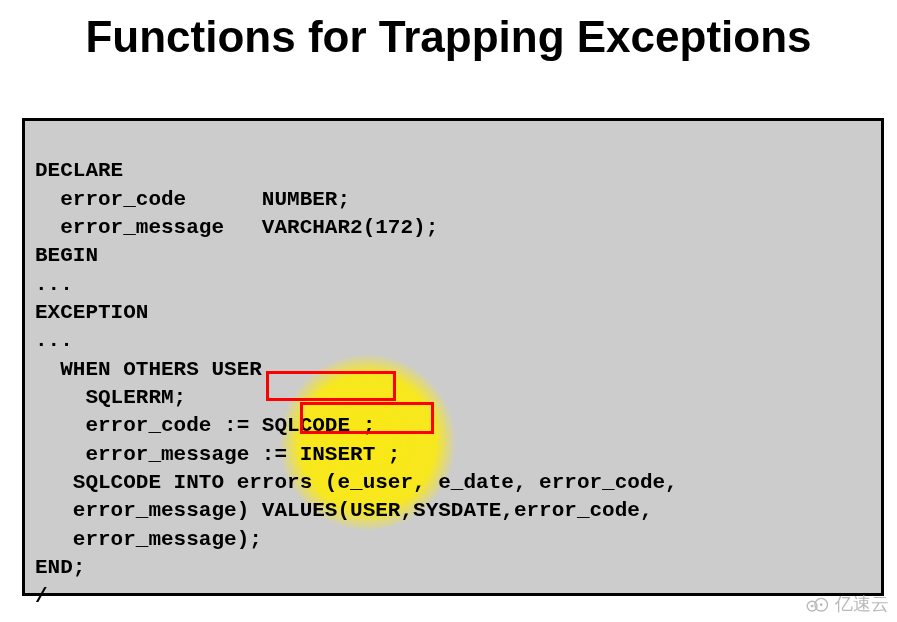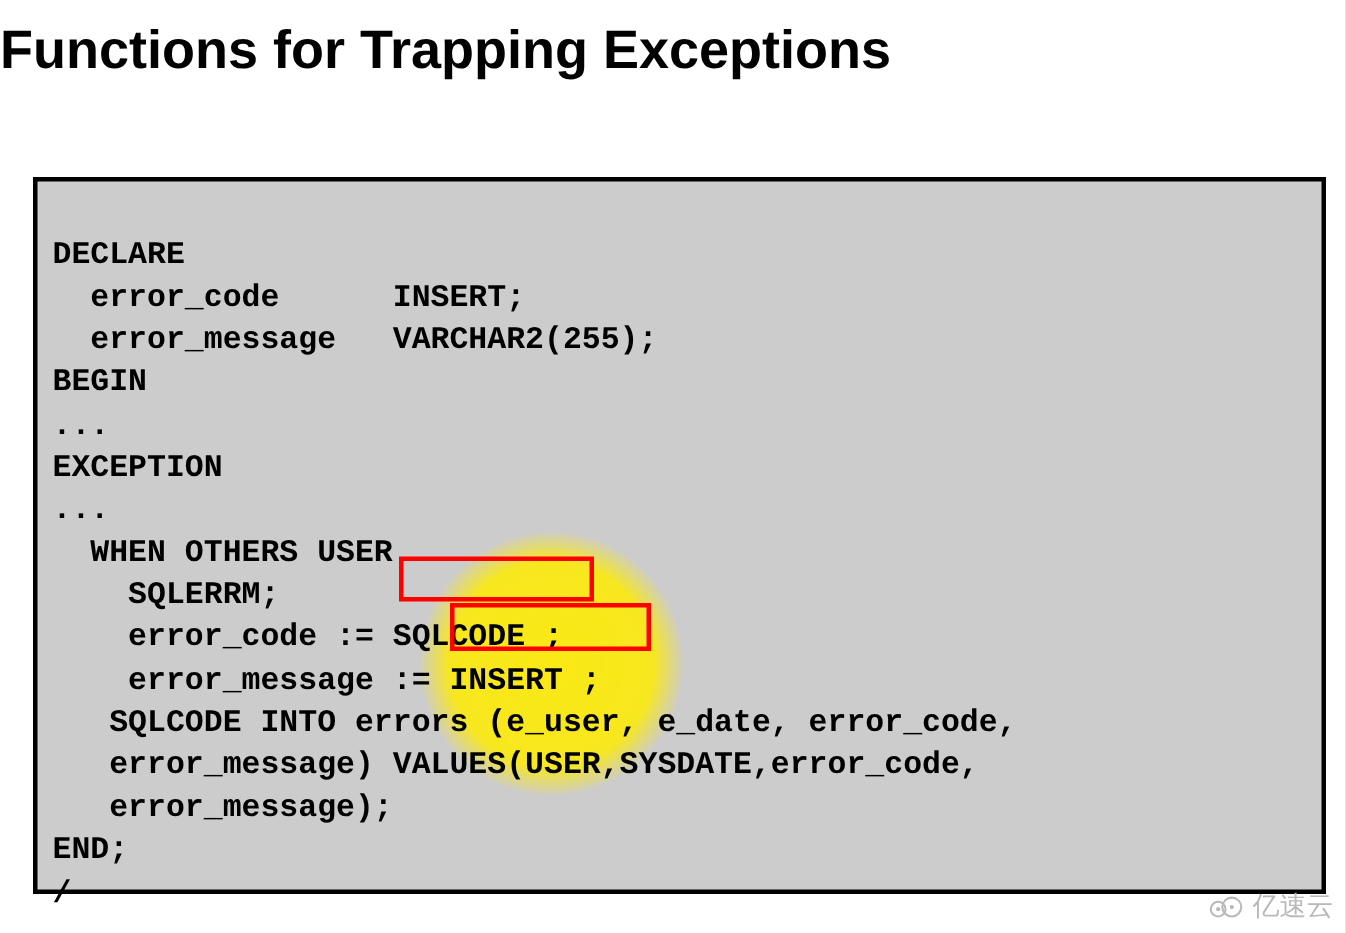--- a/index.html
+++ b/index.html
@@ -5,22 +5,22 @@
     * { margin: 0; padding: 0; box-sizing: border-box; }
     body {
       width: 897px;
       height: 622px;
       background: #ffffff;
       font-family: Arial, Helvetica, sans-serif;
       position: relative;
       overflow: hidden;
     }
     .title {
-      text-align: left;
-      font-size: 36px;
+      text-align: center;
+      font-size: 44px;
       font-weight: bold;
       color: #000;
       padding-top: 12px;
       padding-bottom: 8px;
     }
     .code-box {
       position: absolute;
       left: 22px;
       top: 118px;
       width: 862px;
@@ -88,22 +88,22 @@
   </style>
 </head>
 <body>
 
 <h1 class="title">Functions for Trapping Exceptions</h1>
 
 <div class="yellow-spot"></div>
 
 <div class="code-box">
 <div class="code-text"><span>DECLARE</span>
-<span>  error_code      INSERT;</span>
-<span>  error_message   VARCHAR2(255);</span>
+<span>  error_code      NUMBER;</span>
+<span>  error_message   VARCHAR2(172);</span>
 <span>BEGIN</span>
 <span>...</span>
 <span>EXCEPTION</span>
 <span>...</span>
 <span>  WHEN OTHERS USER</span>
 <span>    SQLERRM;</span>
 <span>    error_code := SQLCODE ;</span>
 <span>    error_message := INSERT ;</span>
 <span>   SQLCODE INTO errors (e_user, e_date, error_code,</span>
 <span>   error_message) VALUES(USER,SYSDATE,error_code,</span>

